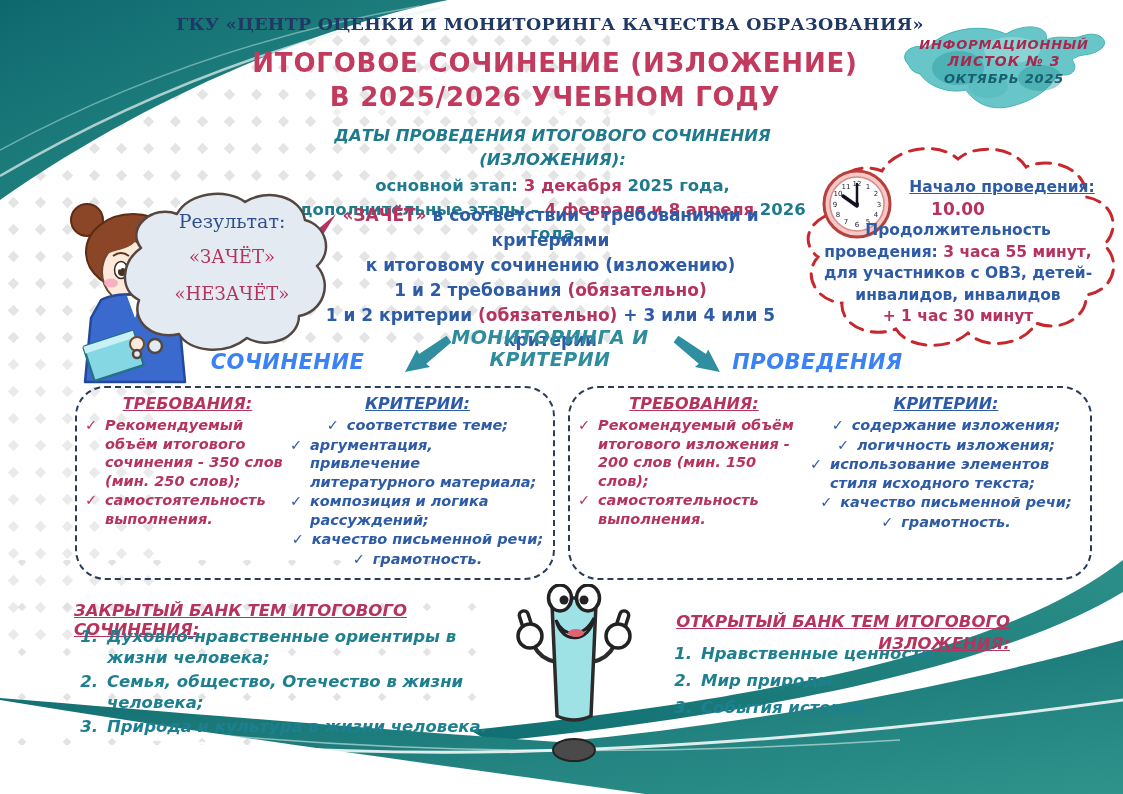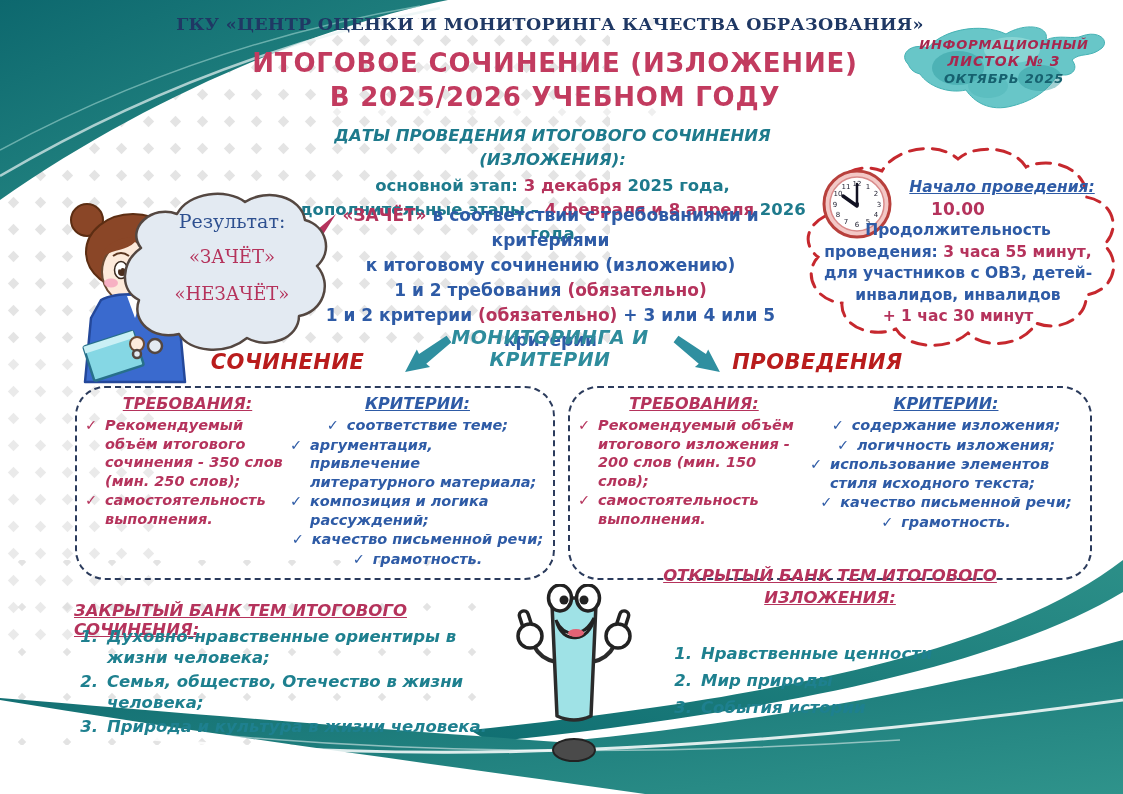--- a/index.html
+++ b/index.html
@@ -1,21 +1,21 @@
 <!DOCTYPE html>
 <html><head>
 <meta charset="utf-8">
 <style>
   html,body{margin:0;padding:0;background:#888;}
   .poster{position:relative;width:1123px;height:794px;margin:0 auto;background:#ffffff;
           overflow:hidden;font-family:"DejaVu Sans",sans-serif;}
   .abs{position:absolute;}
   svg{display:block;}
   .center{text-align:center;}
-  .i{font-style:italic;}
+  .i{}
   .u{text-decoration:underline;}
   .crim{color:#b5335c;}
   .blue{color:#2e5ba6;}
   .teal{color:#1e7a8c;}
 
   .org-title{left:150px;top:14px;width:800px;font-family:"DejaVu Serif",serif;
              font-size:17.5px;letter-spacing:.3px;color:#1f3864;font-weight:700;}
   .main-title{left:230px;top:46px;width:650px;color:#c23b5f;font-weight:700;
               font-size:26px;line-height:34px;letter-spacing:.8px;}
   .map-svg{left:892px;top:16px;}
@@ -36,40 +36,40 @@
   .pass-rules{left:298px;top:203px;width:505px;font-size:17px;line-height:25px;font-weight:700;}
 
   .cloud-svg{left:788px;top:139px;}
   .clock-svg{left:820px;top:167px;}
   .timing{left:806px;top:177px;width:304px;font-size:15.5px;line-height:21.5px;font-weight:700;}
   .timing .t-start{margin-left:88px;font-size:15.5px;}
   .timing .t-time{font-size:17px;}
 
   .mid-head{left:390px;top:326px;width:320px;font-size:19px;font-weight:700;font-style:italic;
             color:#2e8c9c;letter-spacing:.5px;}
-  .sec-label{font-size:21px;font-weight:700;font-style:italic;color:#b91c1c;letter-spacing:.5px;}
+  .sec-label{font-size:21px;font-weight:700;font-style:italic;color:#3b82f6;letter-spacing:.5px;}
   .lbl-essay{left:190px;top:350px;width:195px;}
   .lbl-ret{left:725px;top:350px;width:185px;}
 
   .dash-box{border:2px dashed #2b3b5c;border-radius:30px;display:flex;padding:6px 8px;box-sizing:border-box;}
   .box-l{left:75px;top:386px;width:480px;height:194px;}
   .box-r{left:568px;top:386px;width:524px;height:194px;}
   .col{display:flex;flex-direction:column;}
   .col-req-l{flex:0 0 205px;}
   .col-req-r{flex:0 0 232px;}
   .col-crit{flex:1 1 auto;align-items:center;}
   .box-title{font-size:16px;font-weight:700;font-style:italic;text-decoration:underline;
              text-align:center;margin-bottom:3px;}
   .checkrow{display:flex;font-size:14.5px;line-height:1.28;font-weight:700;font-style:italic;margin-bottom:1px;}
   .chk{flex:0 0 20px;font-style:normal;}
 
   .bank-title{font-size:16.5px;font-weight:700;font-style:italic;text-decoration:underline;color:#b5335c;}
   .closed-title{left:74px;top:601px;width:450px;}
   .closed-list{left:74px;top:626px;width:448px;}
-  .open-title{left:650px;top:565px;width:360px;line-height:22px;}
+  .open-title{left:650px;top:611px;width:360px;line-height:22px;text-align:right;}
   .open-list{left:668px;top:640px;width:330px;}
   .bank-row{display:flex;font-size:16.5px;line-height:1.28;font-weight:700;font-style:italic;color:#1e808f;margin-bottom:3px;}
   .bank-num{flex:0 0 24px;text-align:right;margin-right:9px;}
   .open-list .bank-row{line-height:27px;margin-bottom:0;}
 
   .excl-svg{left:500px;top:584px;}
 </style>
 </head>
 <body>
 

